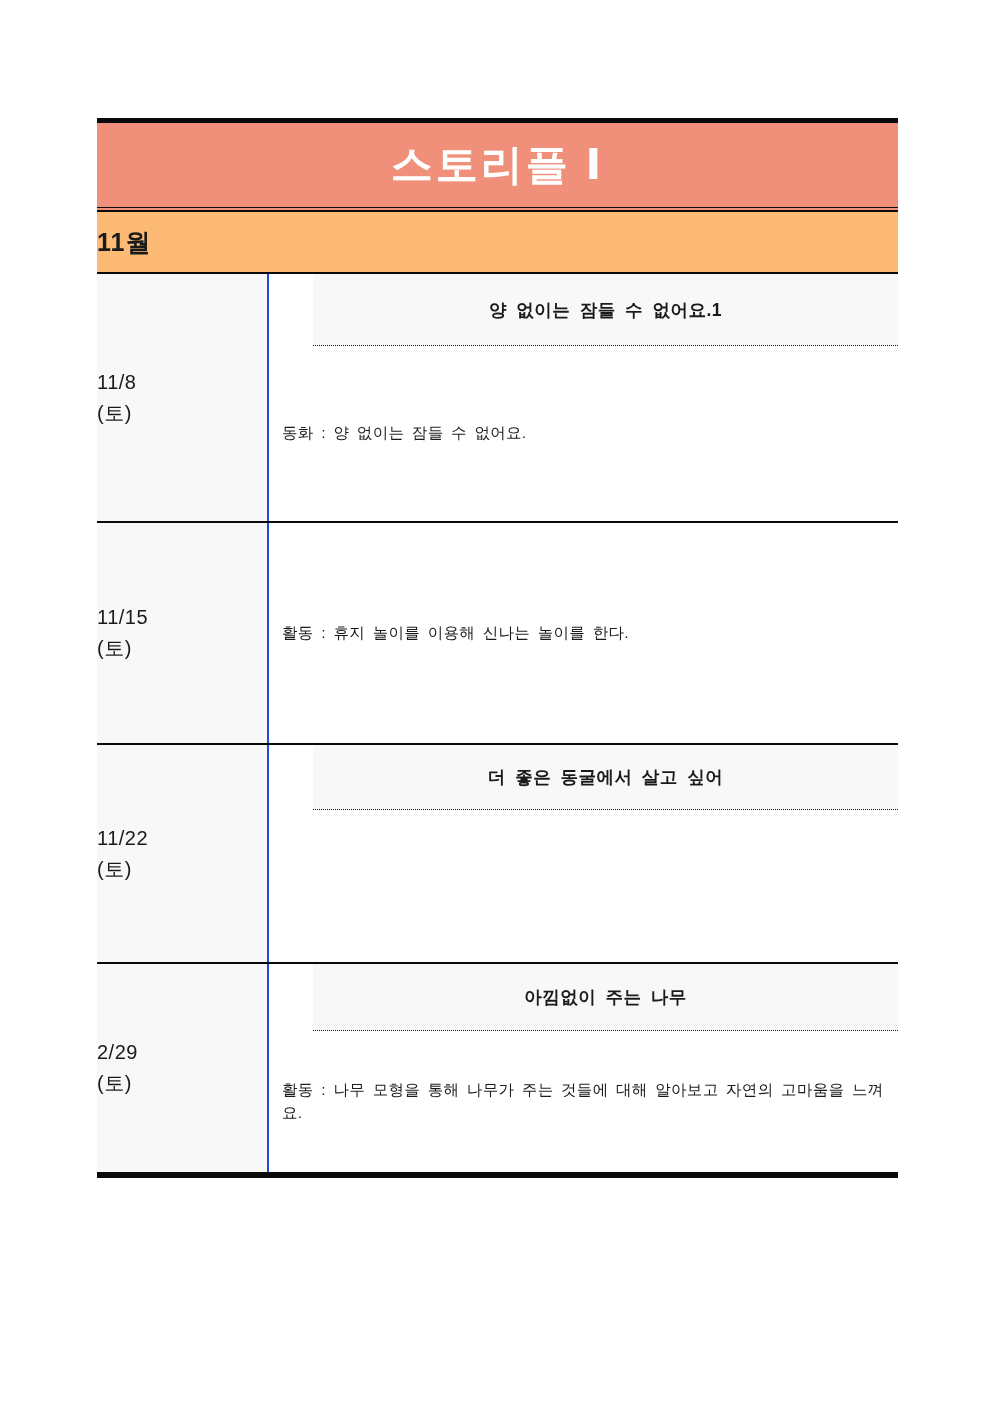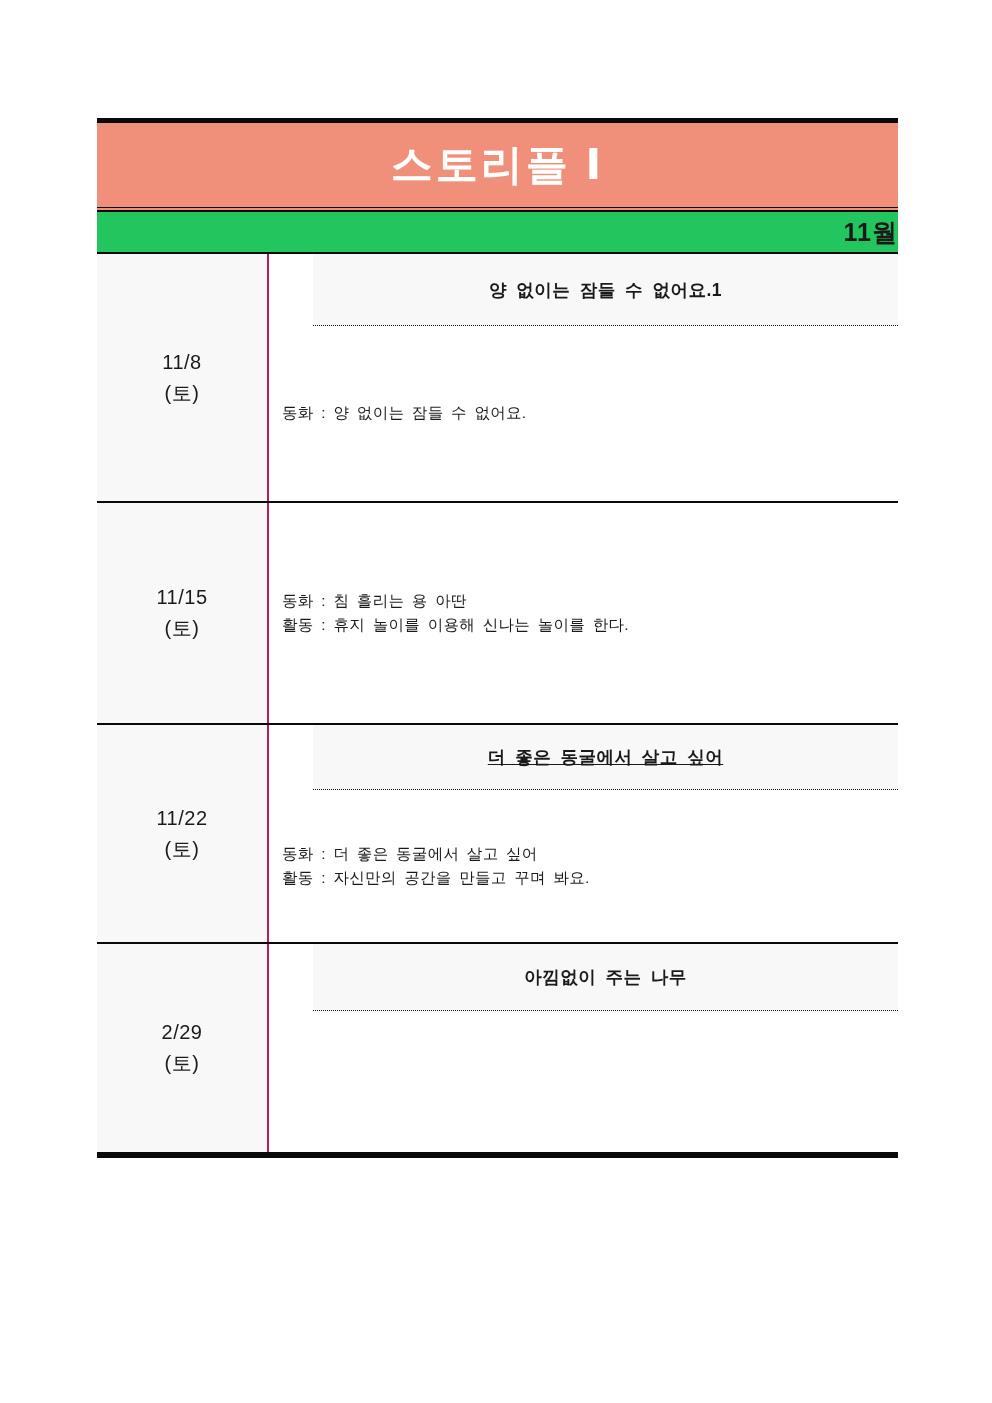--- a/index.html
+++ b/index.html
@@ -30,48 +30,48 @@
     color: #ffffff;
     font-size: 42px;
     font-weight: 700;
     letter-spacing: 3px;
   }
   .header-divider {
     height: 2px;
     background: #F1907A;
   }
   .month-header {
-    height: 44px;
-    background: #22c55e;
+    height: 64px;
+    background: #fdba74;
     border-top: 2px solid #0a0a0a;
     border-bottom: 2px solid #0a0a0a;
-    display: flex; align-items: center; justify-content: flex-end;
+    display: flex; align-items: center; justify-content: flex-start;
   }
   .month-header .month {
     font-size: 25px;
     font-weight: 700;
     letter-spacing: 1px;
   }
   
   .row {
     display: flex;
     align-items: stretch;
   }
   .row + .row { border-top: 2px solid #0a0a0a; }
   .row:nth-child(1) { min-height: 247px; }
   .row:nth-child(2) { min-height: 222px; }
   .row:nth-child(3) { min-height: 219px; }
   .row:nth-child(4) { min-height: 210px; }
   .date-cell {
     width: 172px;
     flex: 0 0 172px;
     background: #f8f8f8;
-    border-right: 2px solid #be185d;
+    border-right: 2px solid #1d4ed8;
     display: flex; flex-direction: column;
-    align-items: center; justify-content: center;
+    justify-content: center;
     font-size: 20px;
     line-height: 1.55;
     letter-spacing: 0.5px;
   }
   .content-cell {
     flex: 1 1 auto;
     display: flex; flex-direction: column;
     min-width: 0;
   }
   .title-band {
@@ -79,21 +79,21 @@
     border-bottom: 1.5px dotted #111111;
     display: flex; align-items: center; justify-content: center;
     font-size: 17.5px;
     font-weight: 600;
     letter-spacing: 0.5px;
     word-spacing: 4px;
     margin-left: 44px;
   }
   .row:nth-child(1) .title-band { height: 72px; }
   .row:nth-child(2) .title-band { height: 66px; }
-  .row:nth-child(3) .title-band { height: 65px; text-decoration: underline; }
+  .row:nth-child(3) .title-band { height: 65px; }
   .row:nth-child(4) .title-band { height: 67px; }
   .detail-area {
     background: #ffffff;
     flex: 1 1 auto;
     display: flex; flex-direction: column;
     justify-content: center;
     padding: 8px 10px 8px 13px;
     gap: 2px;
     font-size: 15.5px;
     line-height: 1.45;
@@ -131,47 +131,43 @@
     </div>
   </div>
 
   <div class="row">
     <div class="date-cell">
       <div>11/15</div>
       <div>(토)</div>
     </div>
     <div class="content-cell">
       <div class="detail-area">
-        <div>동화 : 침 흘리는 용 아딴</div>
         <div>활동 : 휴지 놀이를 이용해 신나는 놀이를 한다.</div>
       </div>
     </div>
   </div>
 
   <div class="row">
     <div class="date-cell">
       <div>11/22</div>
       <div>(토)</div>
     </div>
     <div class="content-cell">
       <div class="title-band">더 좋은 동굴에서 살고 싶어</div>
-      <div class="detail-area">
-        <div>동화 : 더 좋은 동굴에서 살고 싶어</div>
-        <div>활동 : 자신만의 공간을 만들고 꾸며 봐요.</div>
-      </div>
     </div>
   </div>
 
   <div class="row">
     <div class="date-cell">
       <div>2/29</div>
       <div>(토)</div>
     </div>
     <div class="content-cell">
       <div class="title-band">아낌없이 주는 나무</div>
       <div class="detail-area">
+        <div>활동 : 나무 모형을 통해 나무가 주는 것들에 대해 알아보고 자연의 고마움을 느껴요.</div>
       </div>
     </div>
   </div>
 </div>
 
   </div>
 </div>
 
 </body></html>

